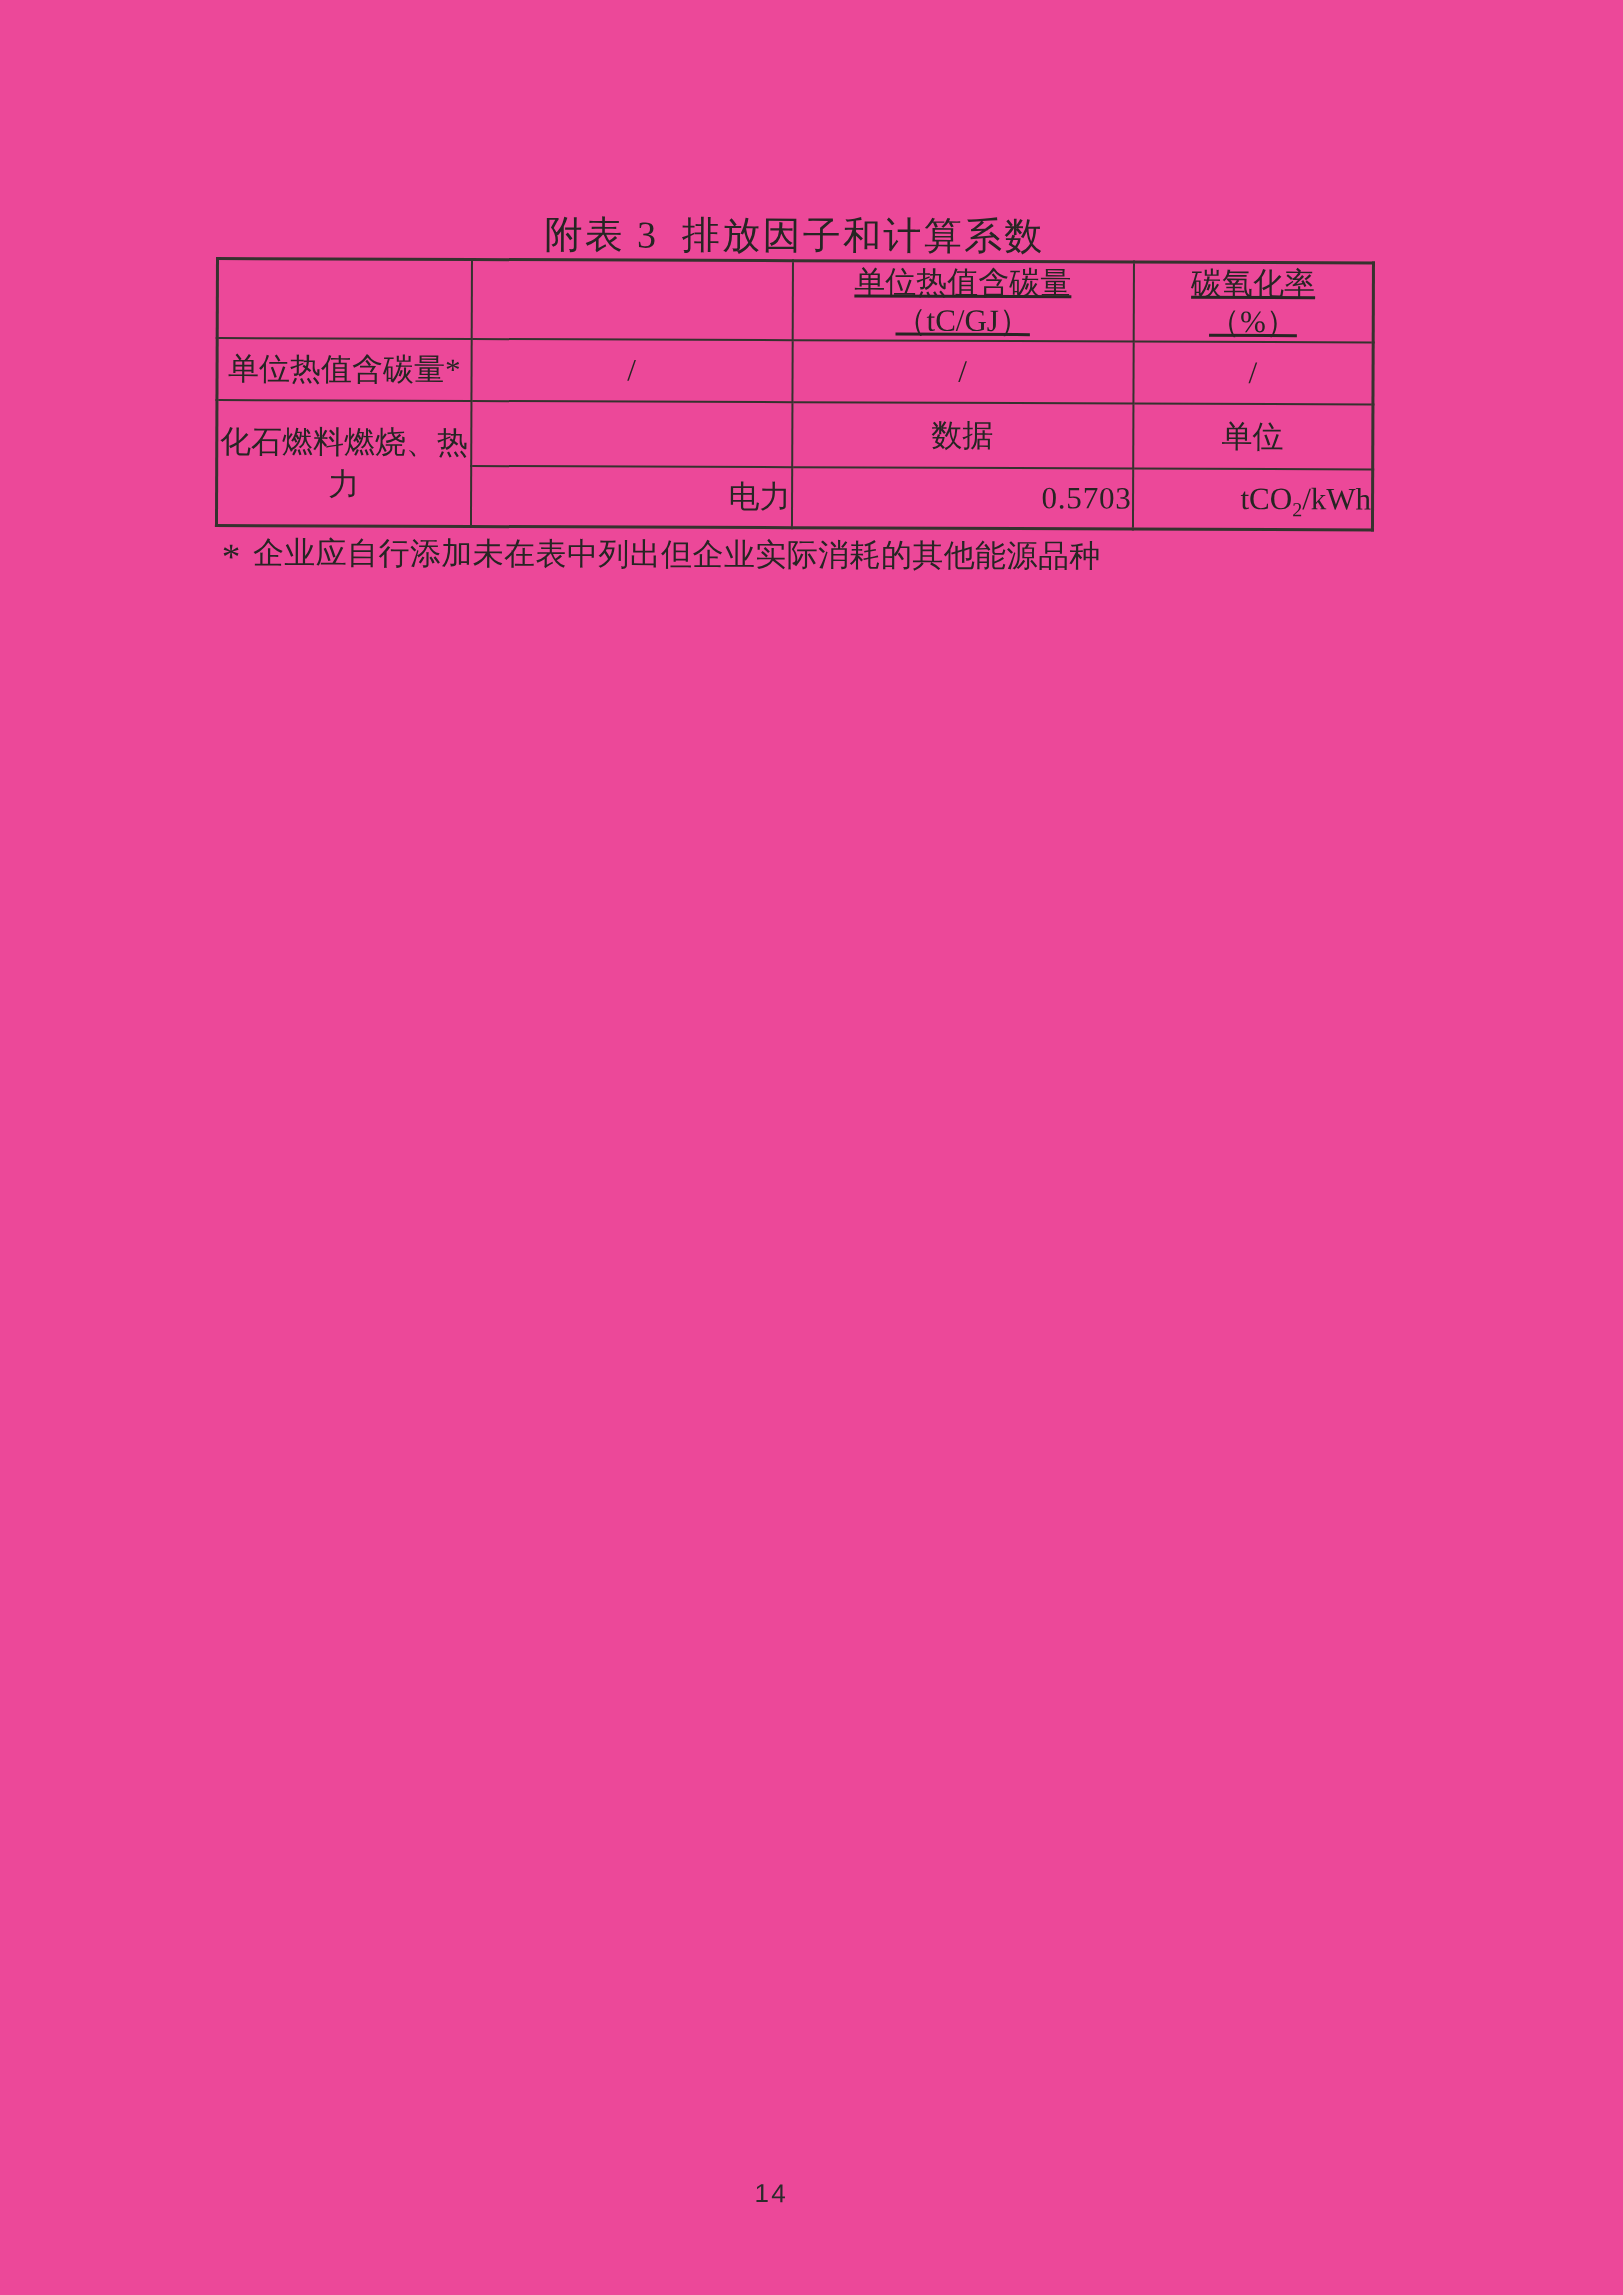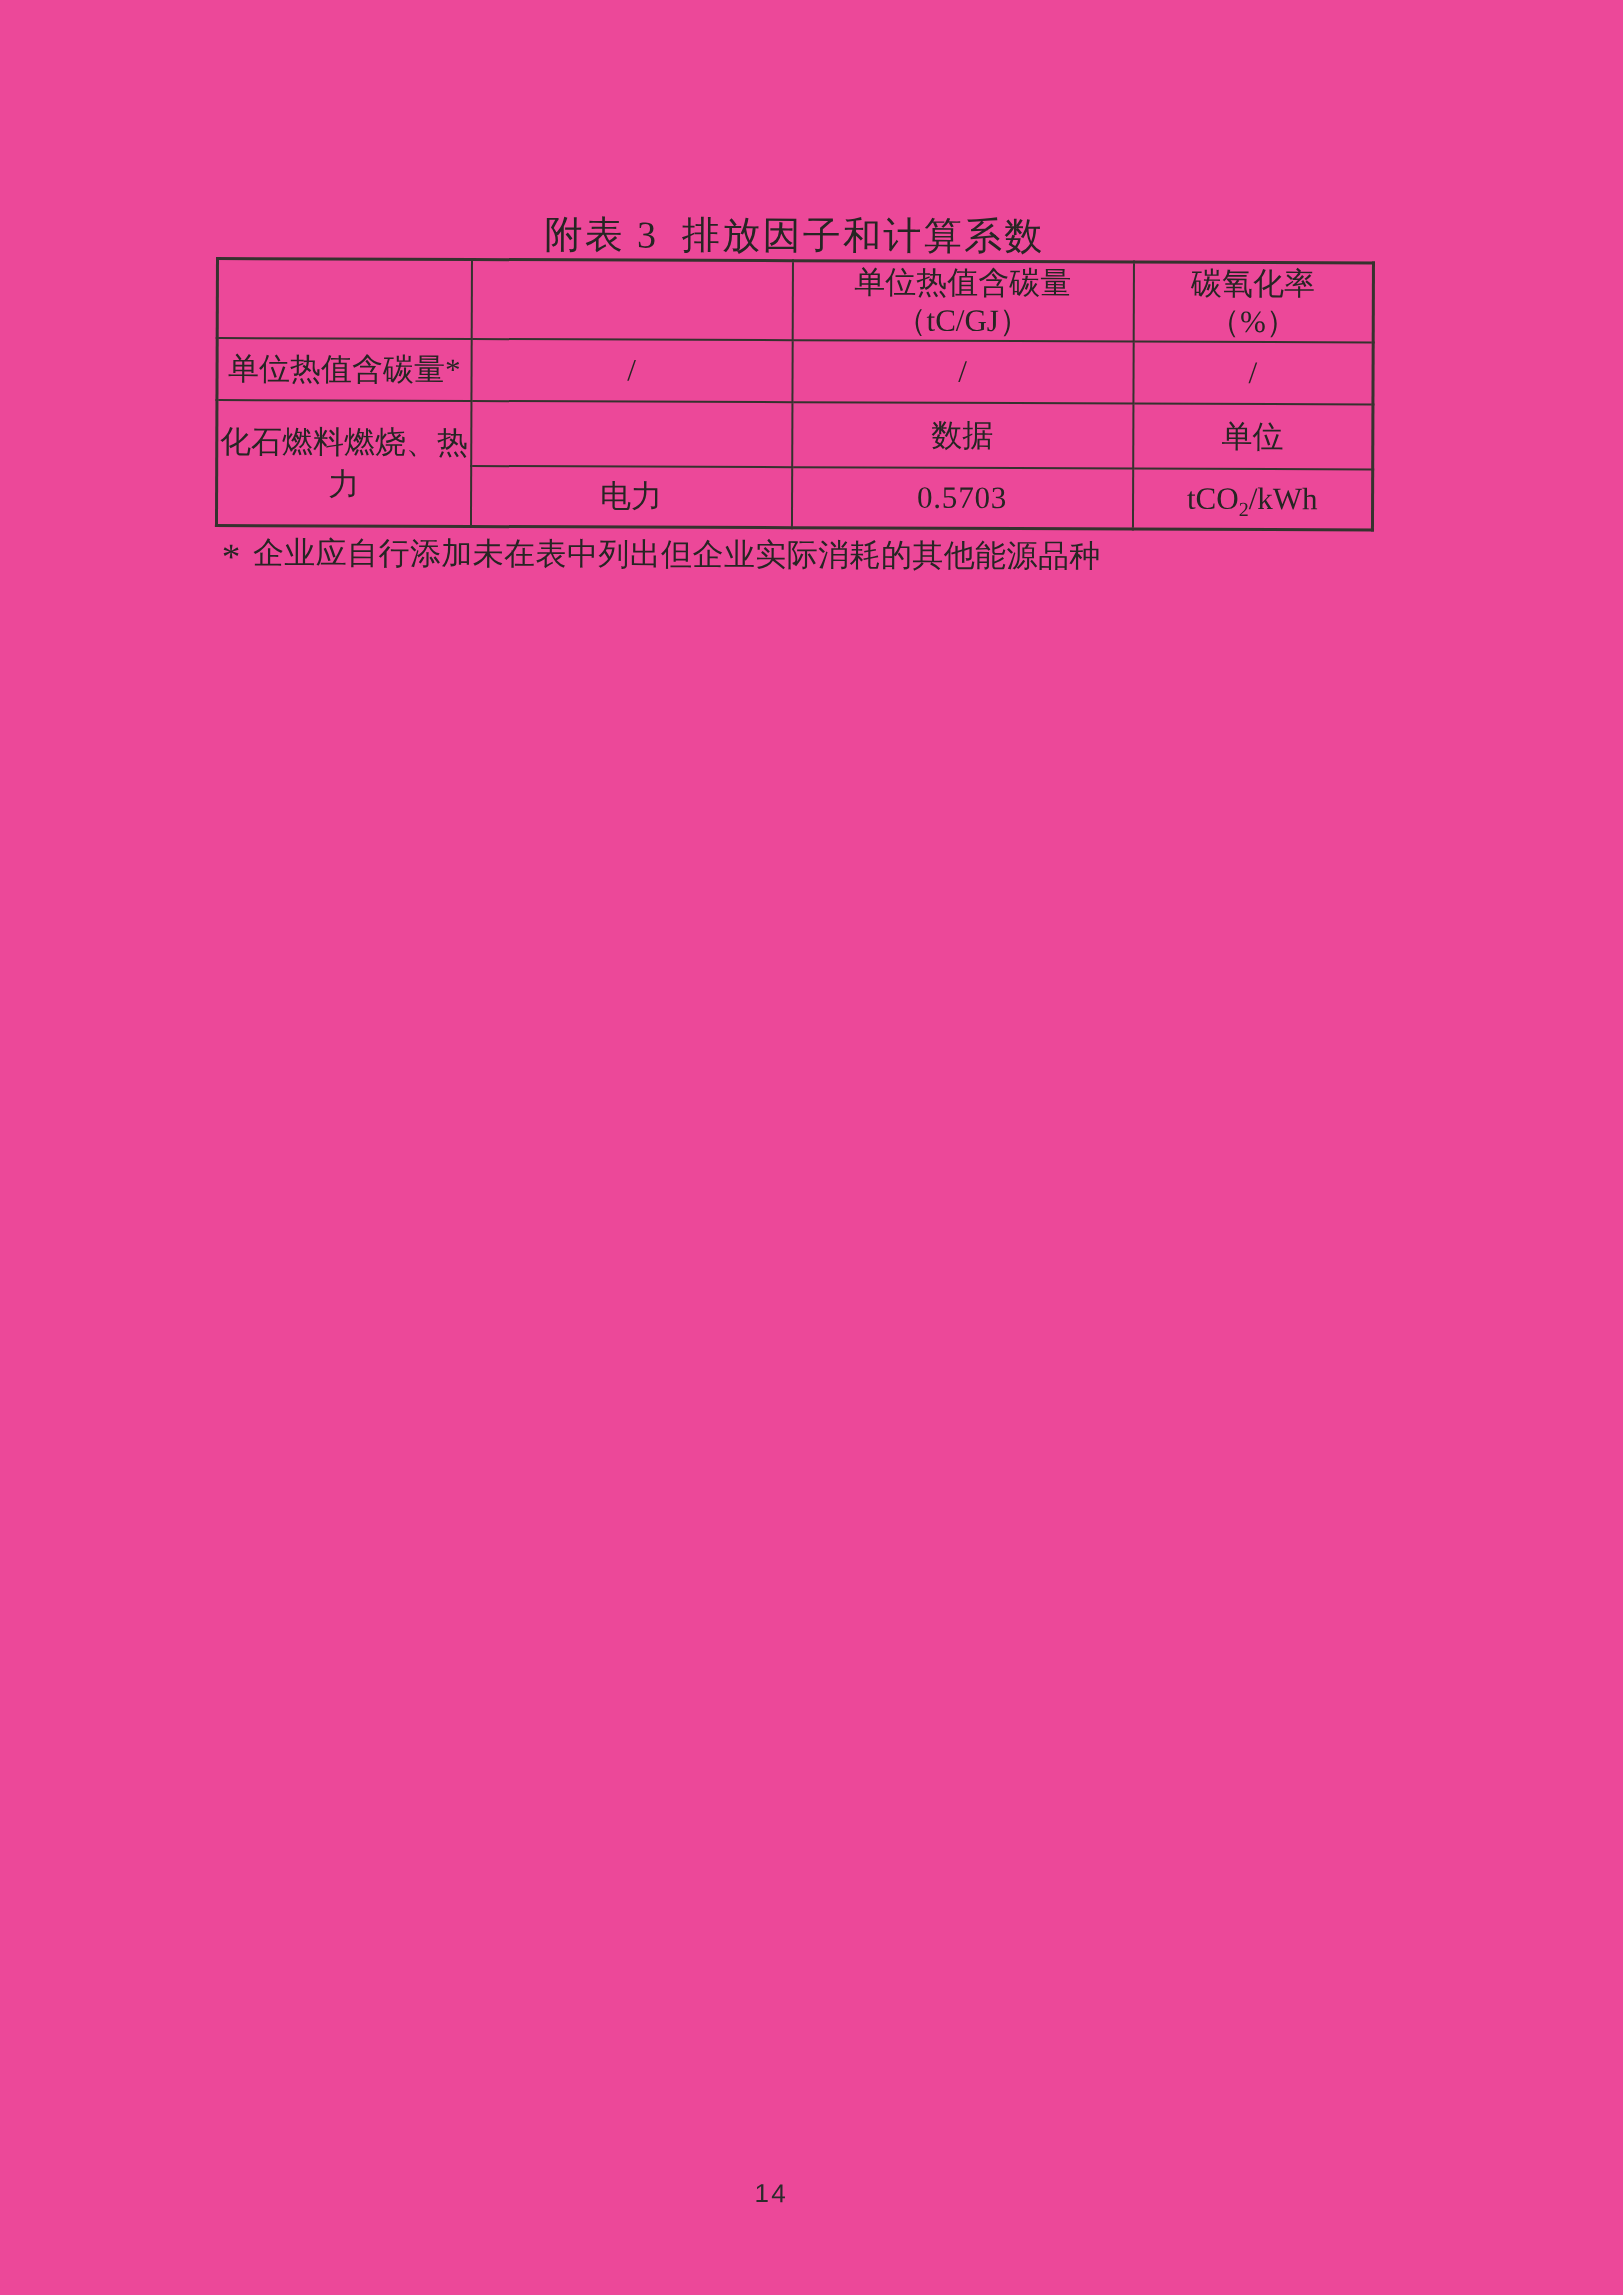--- a/index.html
+++ b/index.html
@@ -41,24 +41,24 @@
     border: 3.1px solid #35322e;
   }
   table.factors td {
     border: 2.3px solid #35322e;
     text-align: center;
     vertical-align: middle;
     font-size: 31px;
     padding: 0;
     overflow: hidden;
   }
-  tr.r-header td { height: 77px; }
+  tr.r-header td { height: 77px; text-decoration: underline; }
   tr.r-fossil td { height: 60px; }
   tr.r-subheader td { height: 63px; }
-  tr.r-electricity td { height: 58px; }
+  tr.r-electricity td { height: 58px; text-align: right; }
   .hdr-line { line-height: 38px; }
   .slash { font-size: 34px; font-style: normal; }
   .num-value { font-size: 32px; letter-spacing: 0.8px; }
   .unit-value { font-size: 32px; margin-top: 37px; }
   .unit-value sub { font-size: 20px; line-height: 0; }
   .footnote {
     position: absolute;
     left: 223px;
     top: 532px;
     font-size: 31px;

